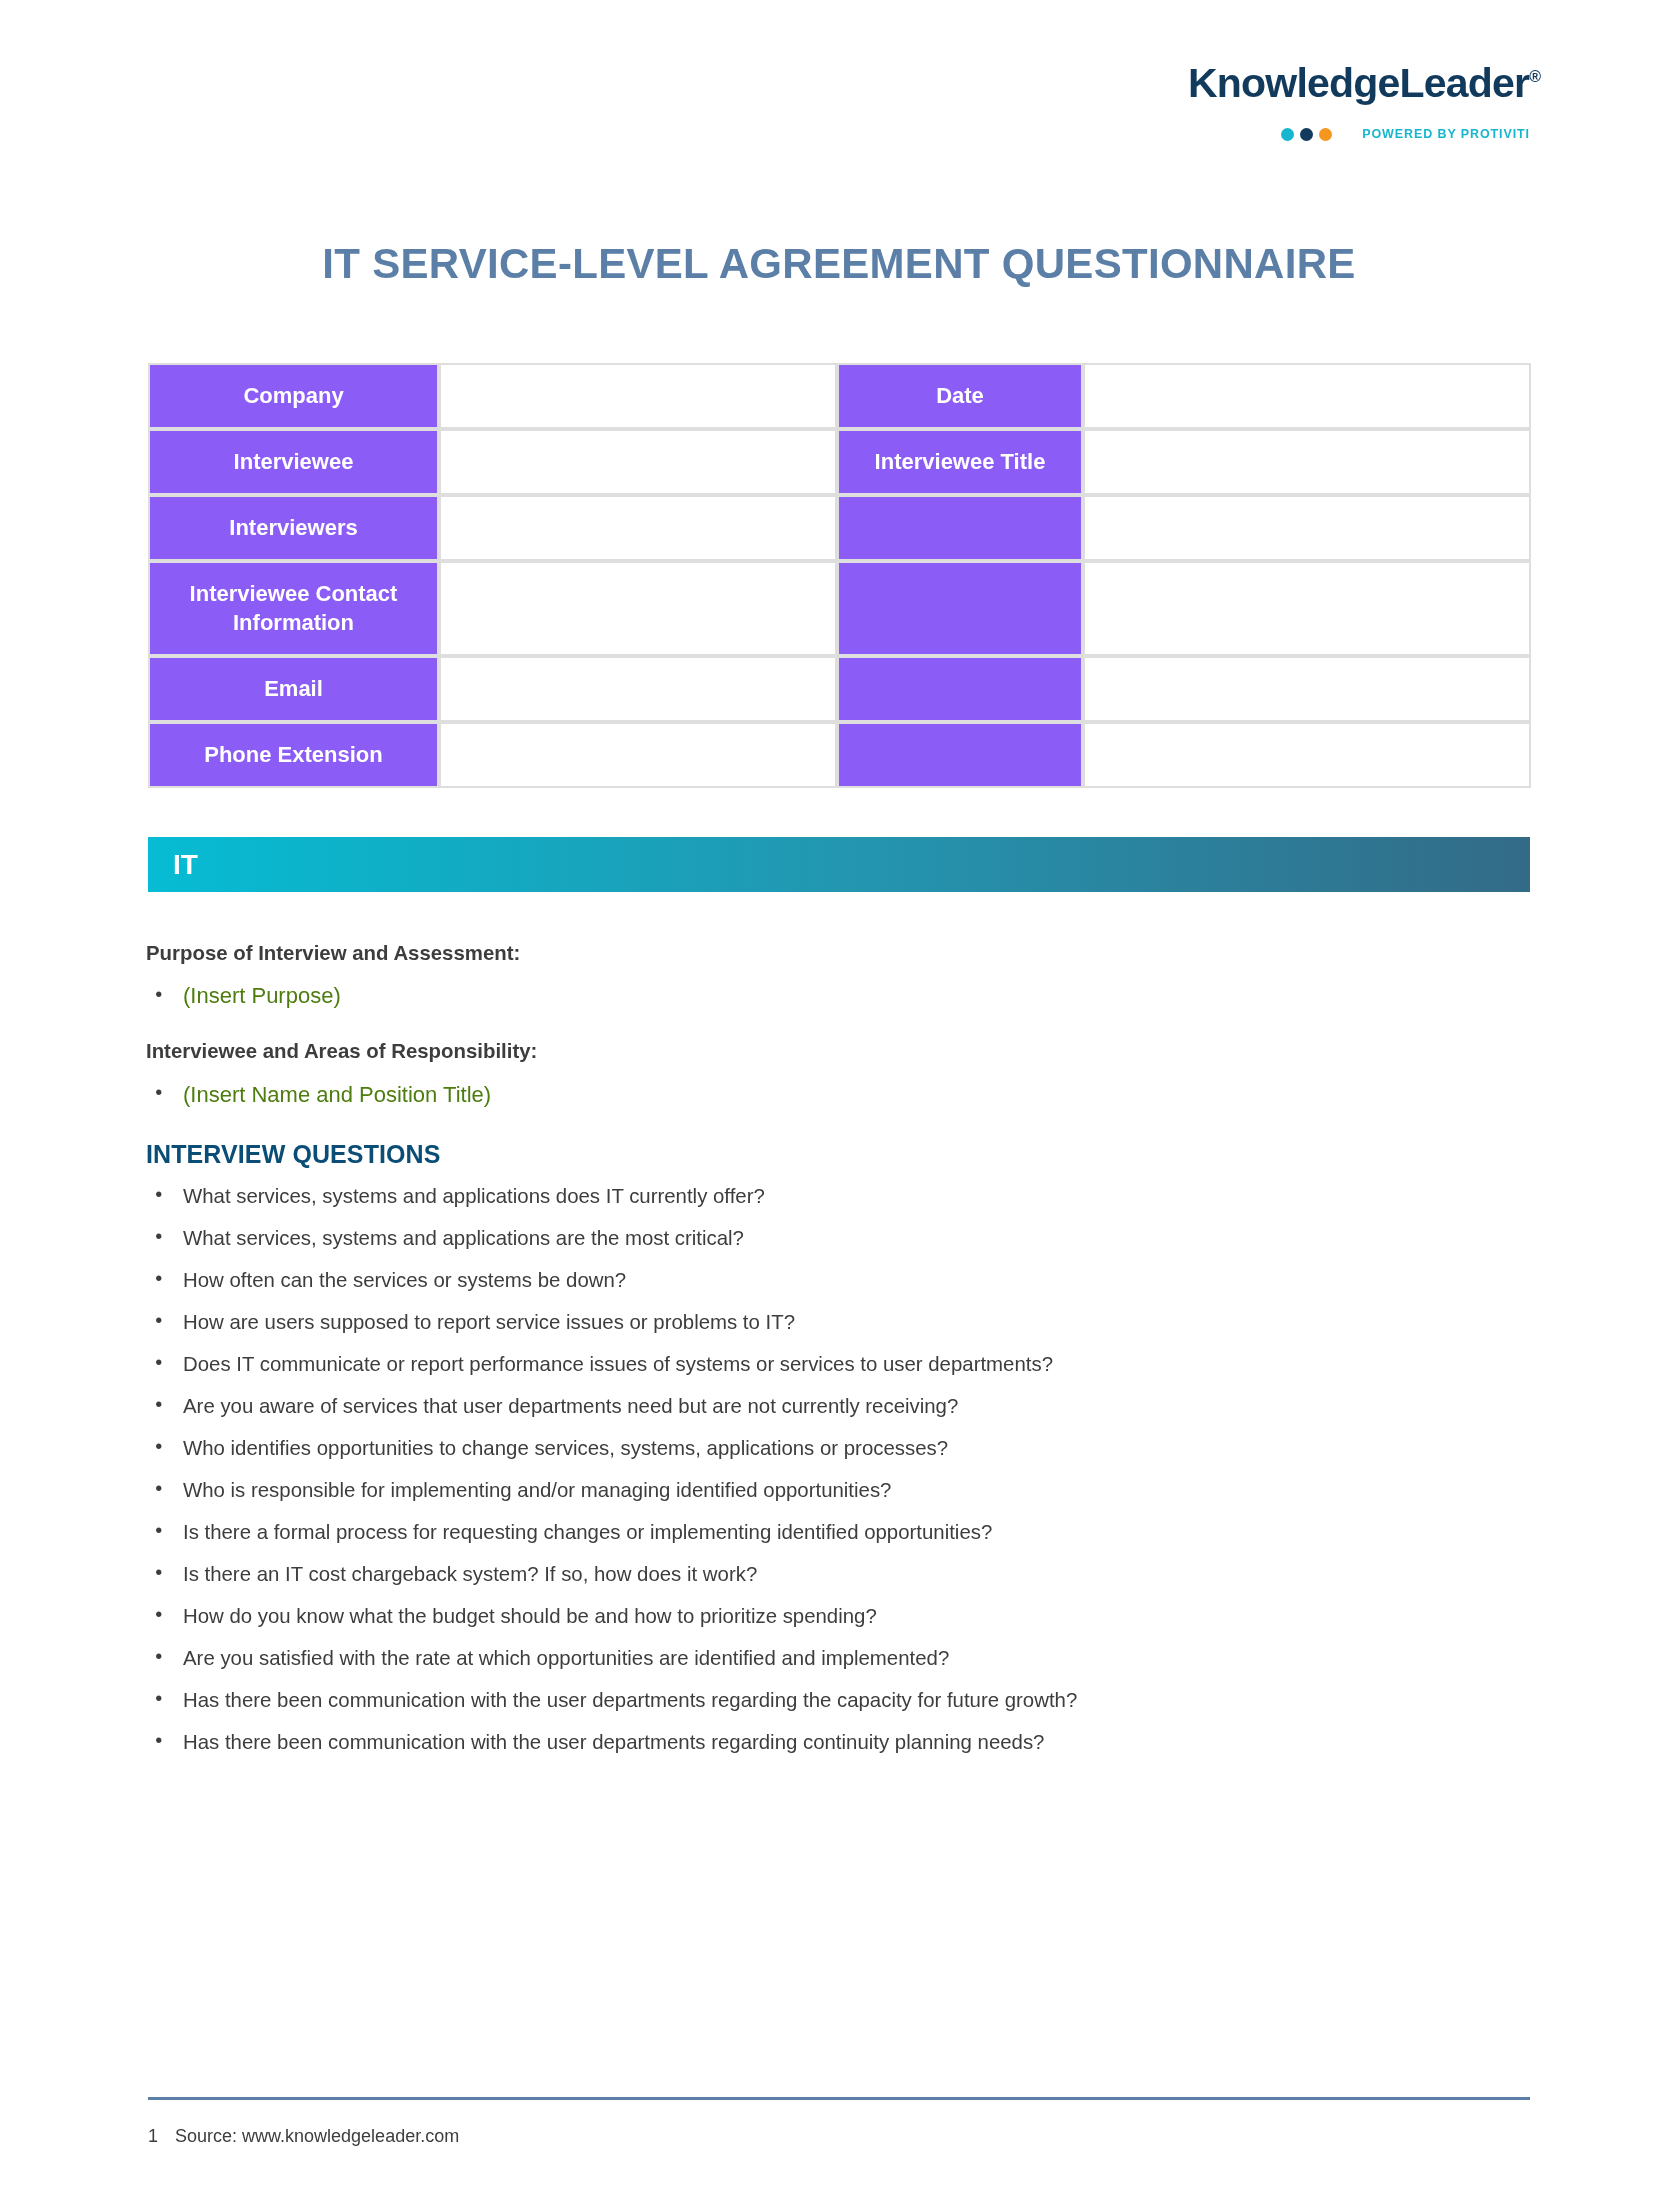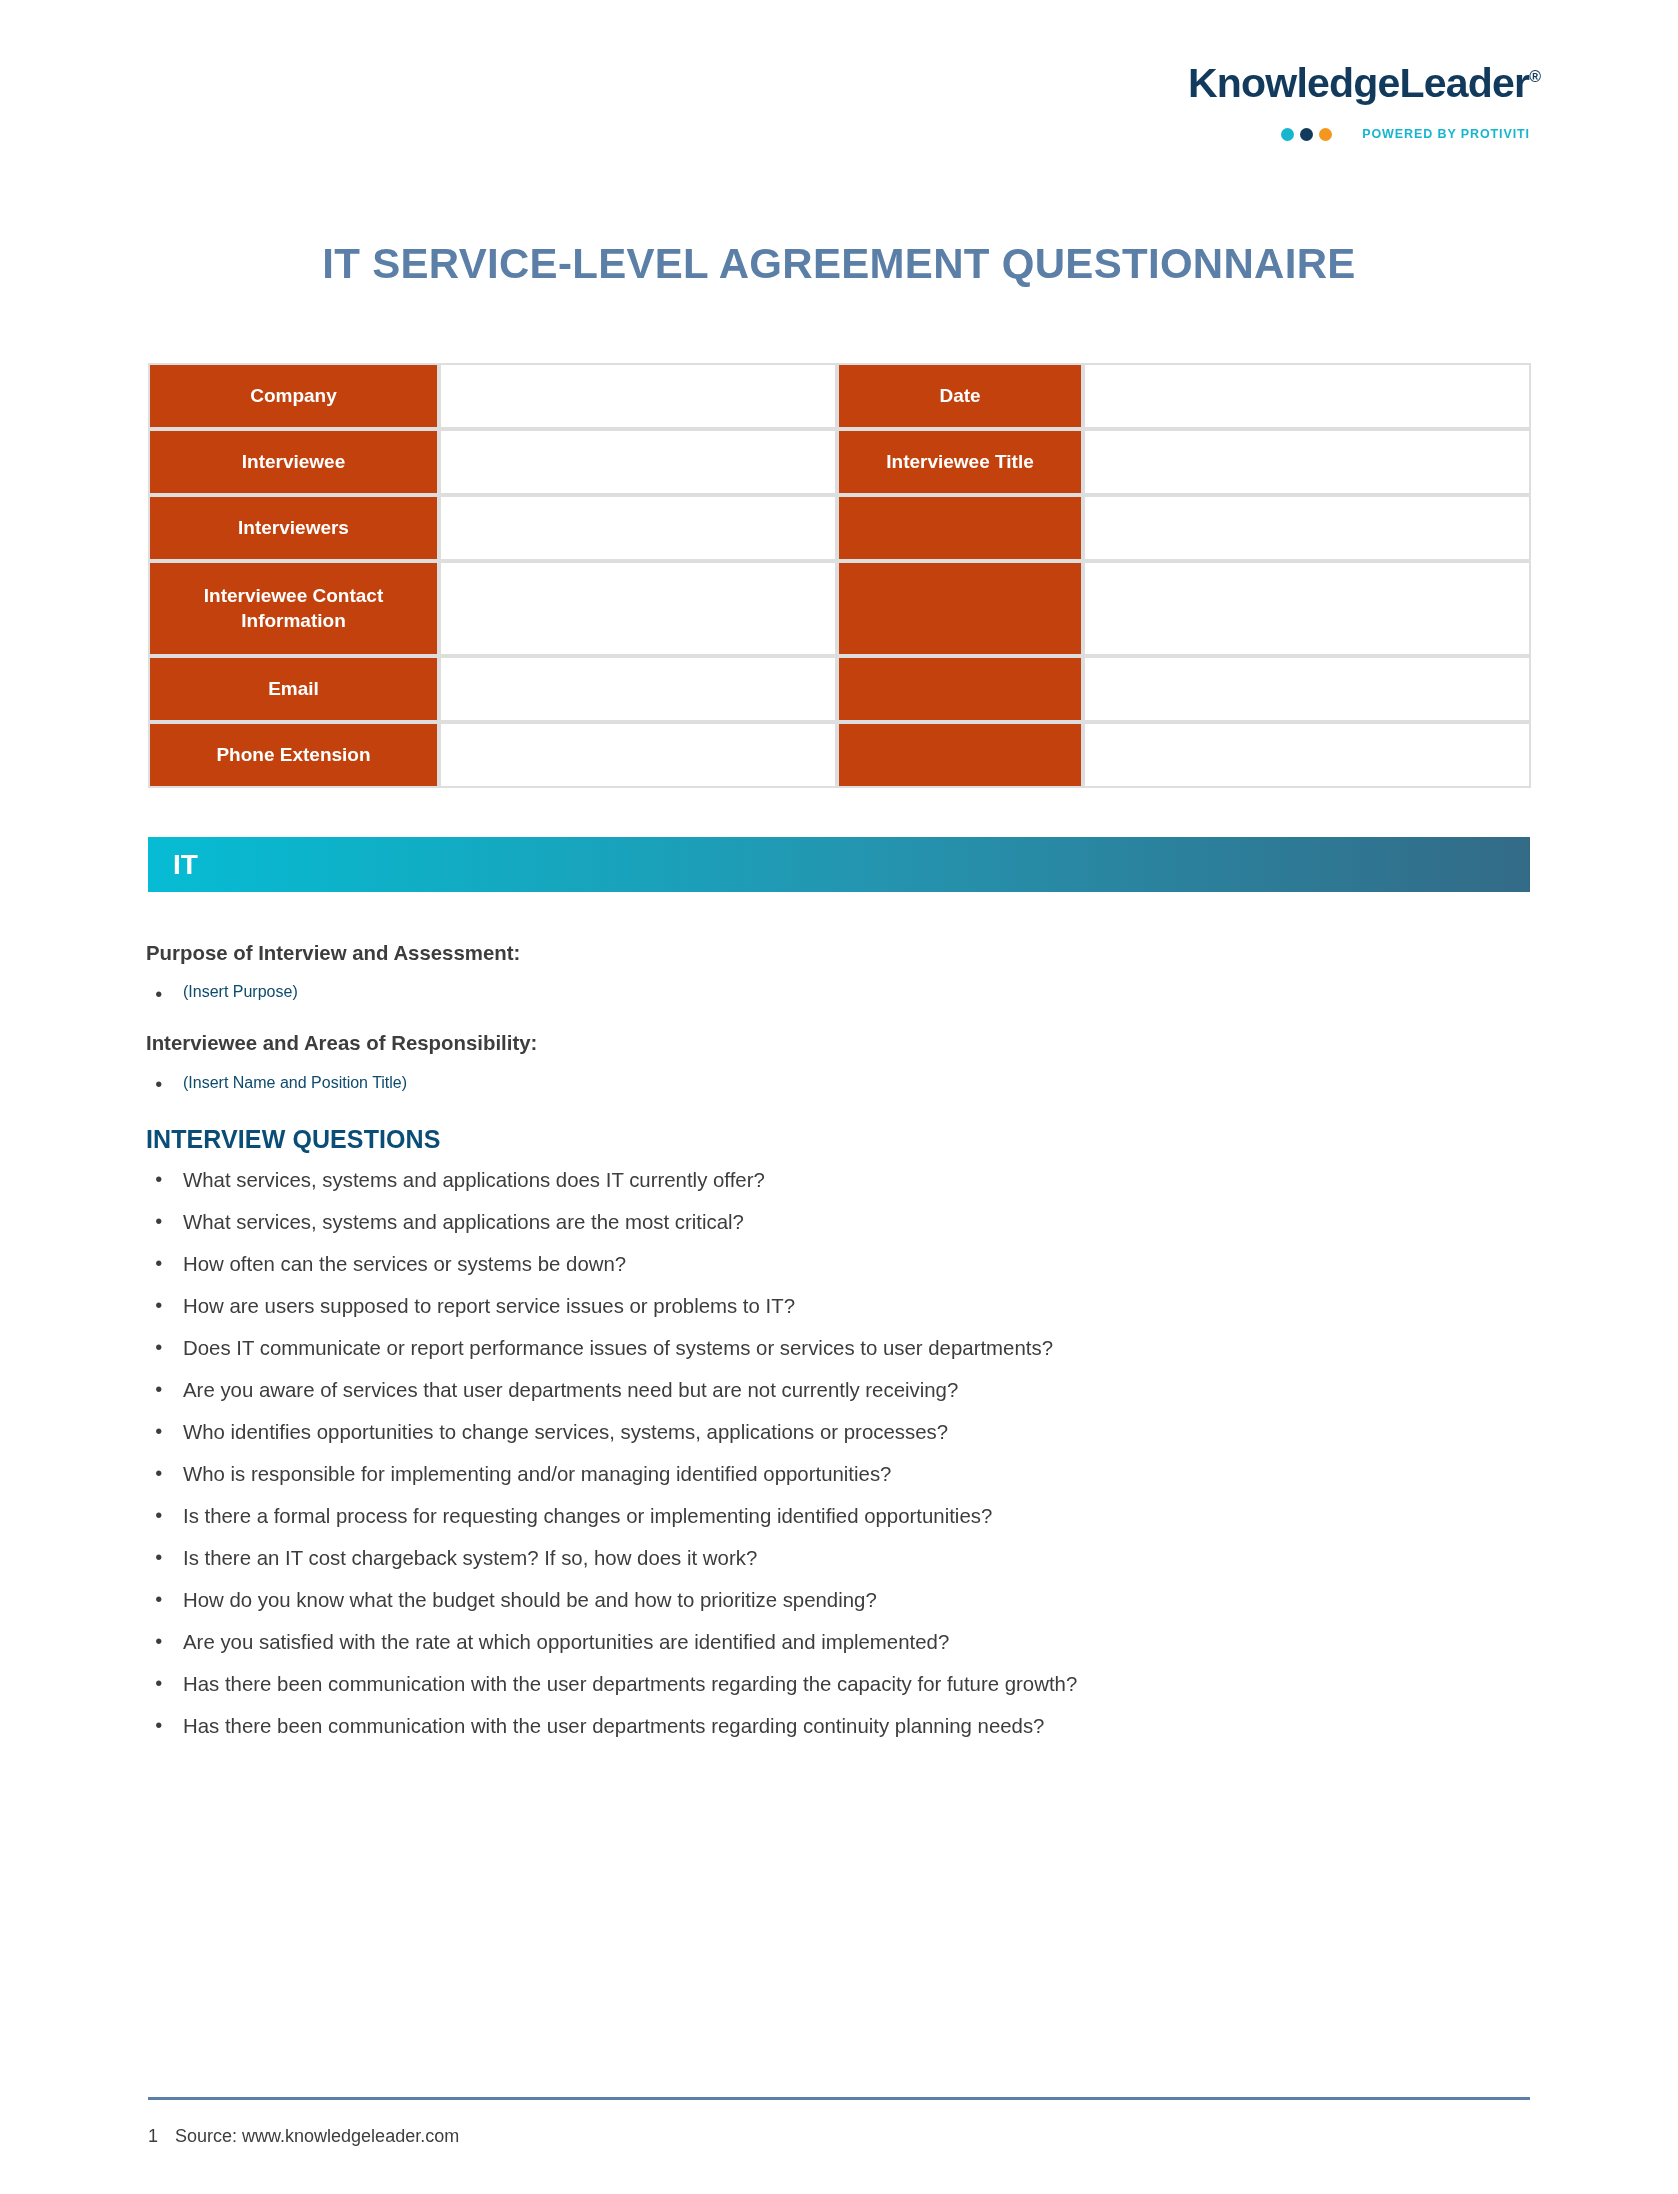--- a/index.html
+++ b/index.html
@@ -101,23 +101,23 @@
     border-collapse: separate;
     border-spacing: 0;
     table-layout: fixed;
   }
   .info-table td {
     border: 2px solid #dedede;
     vertical-align: middle;
     padding: 0;
   }
   .lbl {
-    background: #c2410c;
+    background: #8b5cf6;
     color: #ffffff;
-    font-size: 19px;
+    font-size: 22px;
     font-weight: bold;
     text-align: center;
     padding: 9.2px 8px;
     line-height: 1.28;
     border-color: #dedede;
   }
   .val {
     background: #ffffff;
   }
   .col-lbl1 { width: 291px; }
@@ -168,22 +168,22 @@
   .sub-head.second { margin-top: 28px; }
 
   ul.bullets {
     list-style: none;
     margin: 0;
     padding: 0;
   }
   ul.bullets li {
     position: relative;
     padding-left: 37px;
-    font-size: 16px;
-    color: #0c4a6e;
+    font-size: 22px;
+    color: #4d7c0f;
     line-height: 1.3;
     margin-bottom: 0;
   }
   ul.bullets li::before {
     content: "\2022";
     position: absolute;
     left: 9.2px;
     top: -1.3px;
     font-size: 20px;
     color: #3d3d3d;

